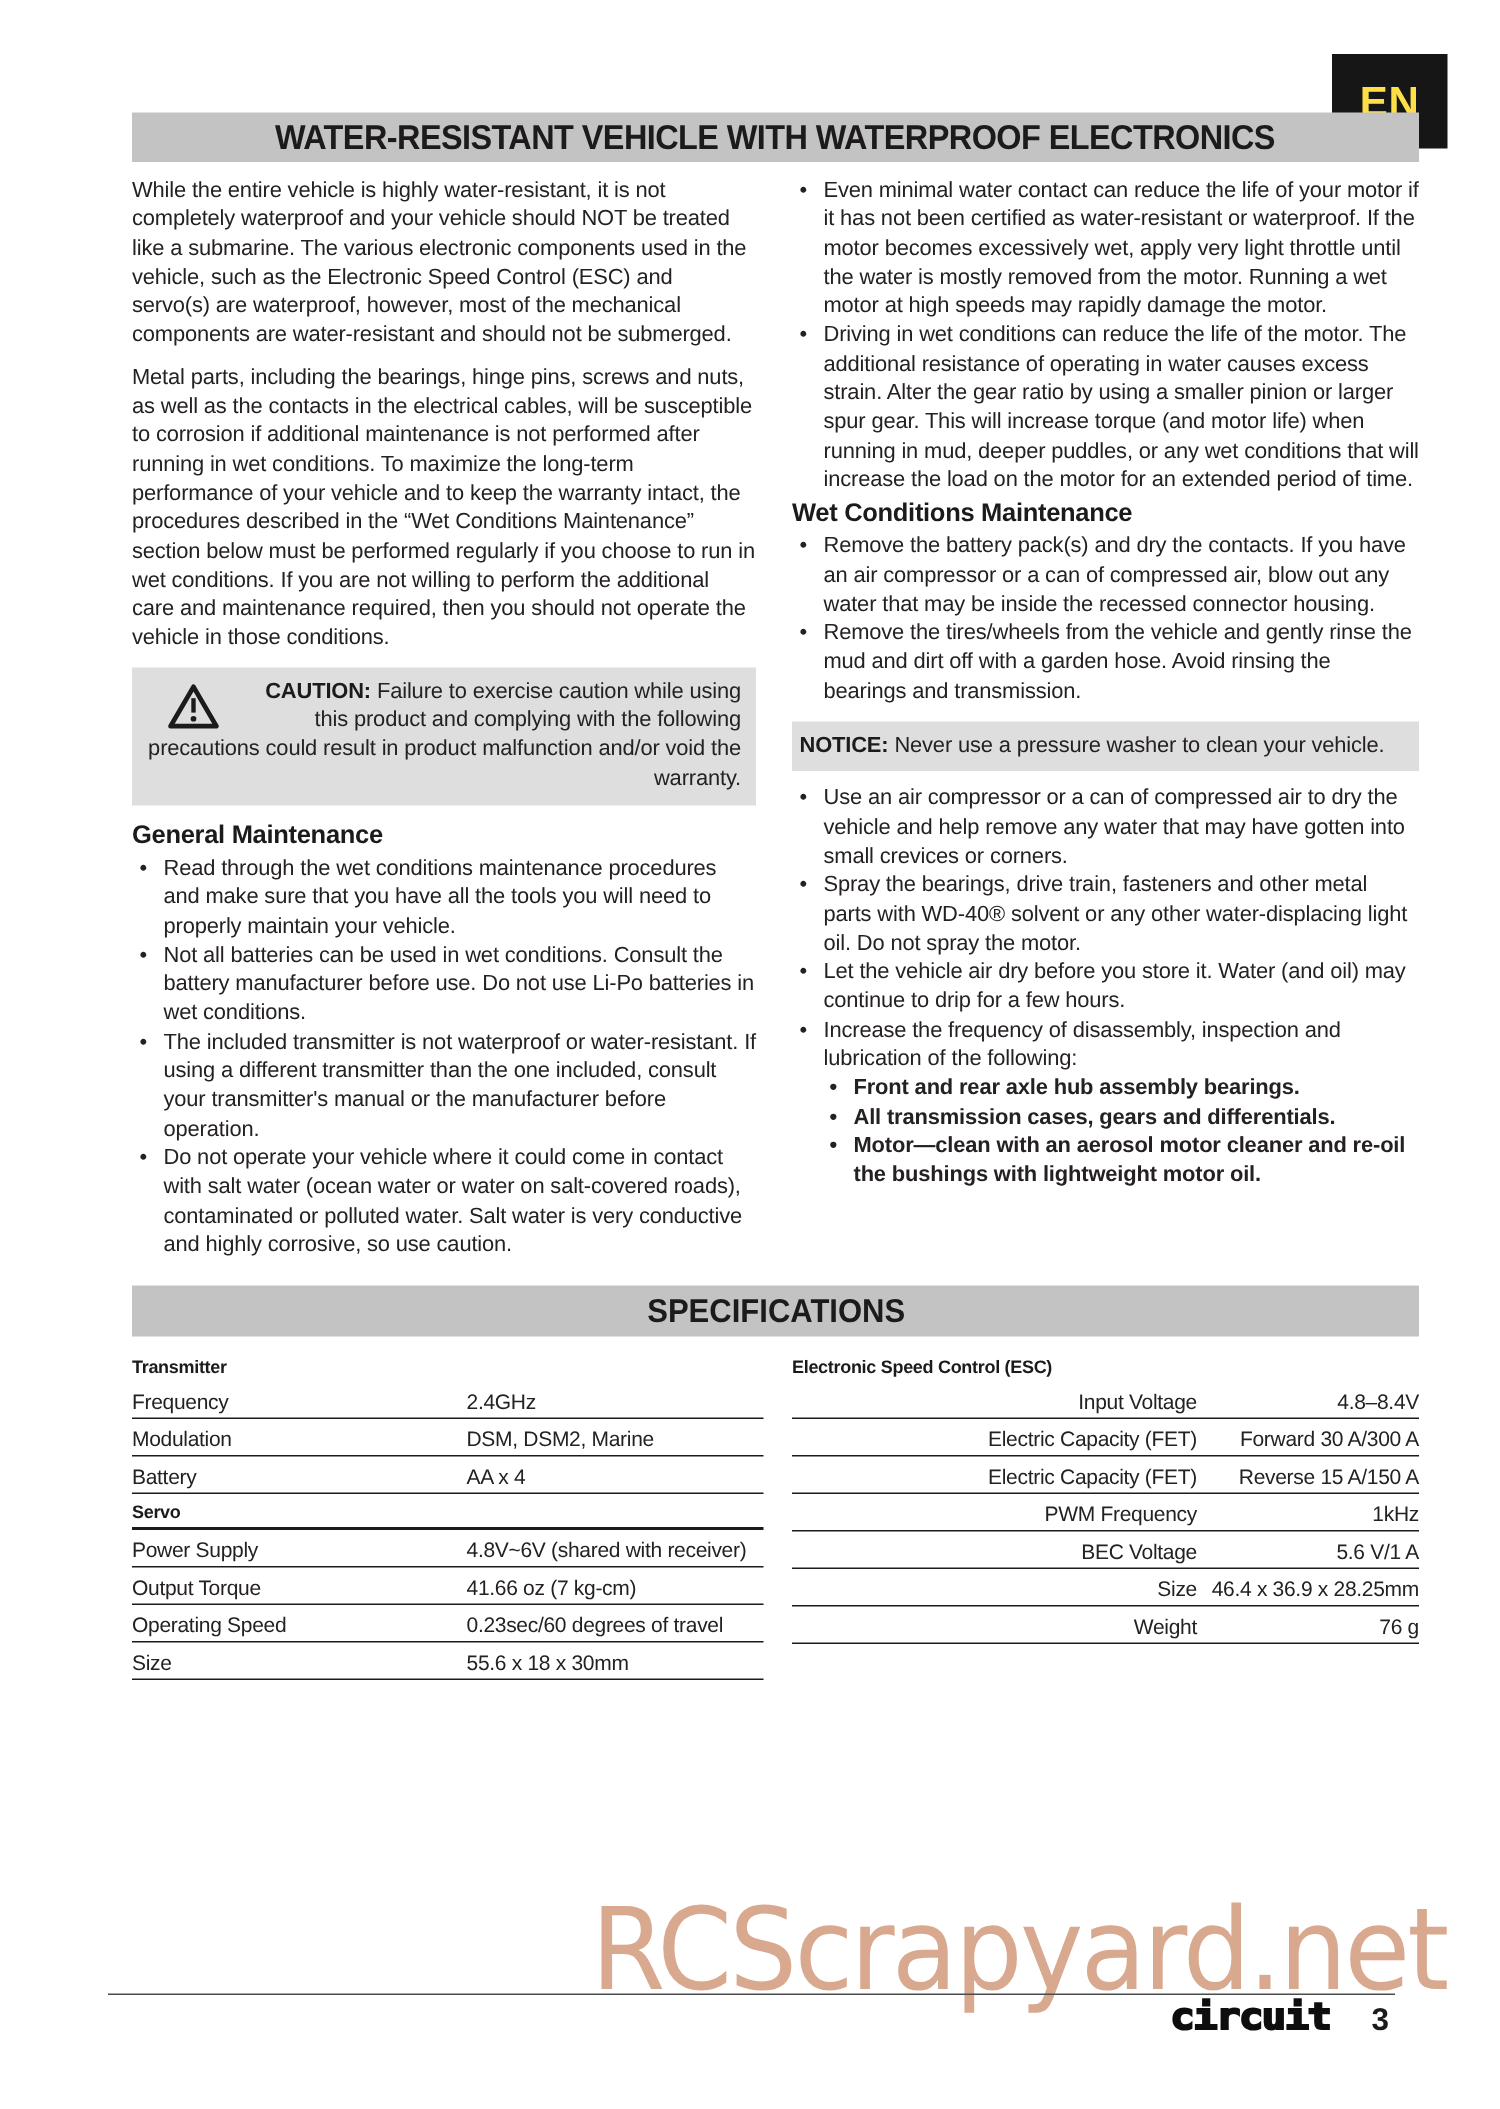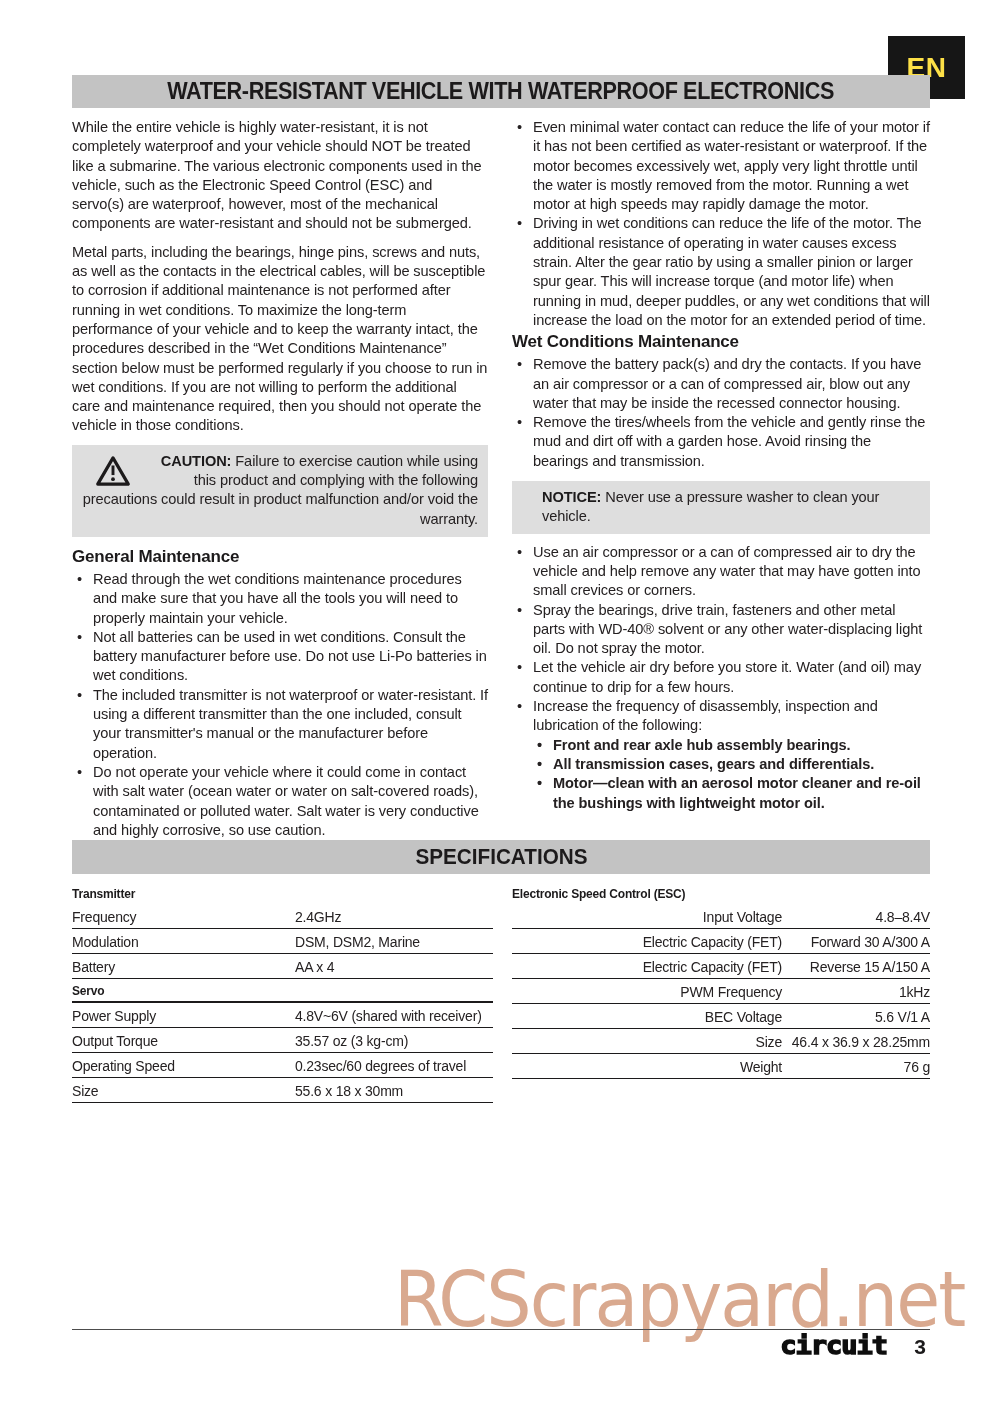--- a/index.html
+++ b/index.html
@@ -7,21 +7,21 @@
   .page {
     position:relative; width:1000px; height:1406px; background:#ffffff;
     font-family:"Liberation Sans","DejaVu Sans",sans-serif; color:#252122;
     overflow:hidden;
   }
   .en-badge {
     position:absolute; left:888px; top:0; width:77px; height:63px;
     background:#161616; color:#fde047; font-weight:bold; font-size:28px;
     display:flex; align-items:center; justify-content:center; letter-spacing:0.5px;margin-top:36px;
   }
-  .content { position:absolute; left:72px; top:75px; width:858px; }
+  .content { position:absolute; left:88px; top:75px; width:858px; }
   .bar {
     background:#c3c3c3; text-align:center; font-weight:bold; color:#1c1a1b;
   }
   .title-bar {
     height:33px; line-height:33px; font-size:23px; letter-spacing:-0.4px;
   }
   .bar .squeeze { display:inline-block; transform:scaleX(0.94); transform-origin:center; white-space:nowrap; }
   .columns { display:flex; gap:24px; margin-top:10px; }
   .col { font-size:14.6px; line-height:19.3px; letter-spacing:-0.1px; }
   .col-left { width:416px; }
@@ -38,24 +38,24 @@
     letter-spacing:-0.2px; color:#1c1a1b;
   }
   .col-right h3.subhead { margin-top:2px; }
   .caution-box {
     background:#dedede; margin:9px 0 7px 0; padding:7px 10px 8px 10px; overflow:hidden;text-align:right;
   }
   .caution-box .tri {
     float:left; width:36px; height:32px; margin:3px 9px 0 13px;
   }
   .notice-box {
-    background:#dedede; margin:10px 0 9px 0; padding:7px 10px 7px 30px;
+    background:#dedede; margin:10px 0 9px 0; padding:7px 10px 7px 5px;
   }
   b.inline-label { font-weight:bold; color:#1c1a1b; }
-  .specs-bar { height:34px; line-height:34px; font-size:22px; }
+  .specs-bar { margin-top:17px; height:34px; line-height:34px; font-size:22px; }
   .spec-columns { display:flex; gap:19px; margin-top:8px; }
   .spec-table { font-size:14px; letter-spacing:-0.2px; }
   .spec-table-left { width:421px; }
   .spec-table-right { width:418px; }
   .spec-heading { font-weight:bold; font-size:12px; padding:5px 0 3px 0; color:#1c1a1b; }
   .spec-heading.ruled { border-bottom:2px solid #1c1a1b; }
   .spec-row {
     display:grid; border-bottom:1.7px solid #1c1a1b; padding:4.5px 0 3.5px 0;
     white-space:nowrap;
   }
@@ -172,21 +172,21 @@
           <span>AA x 4</span>
         </div>
 
         <div class="spec-heading ruled">Servo</div>
         <div class="spec-row">
           <span>Power Supply</span>
           <span>4.8V~6V (shared with receiver)</span>
         </div>
         <div class="spec-row">
           <span>Output Torque</span>
-          <span>35.57 oz (3 kg-cm)</span>
+          <span>41.66 oz (7 kg-cm)</span>
         </div>
         <div class="spec-row">
           <span>Operating Speed</span>
           <span>0.23sec/60 degrees of travel</span>
         </div>
         <div class="spec-row">
           <span>Size</span>
           <span>55.6 x 18 x 30mm</span>
         </div>
       </div>

